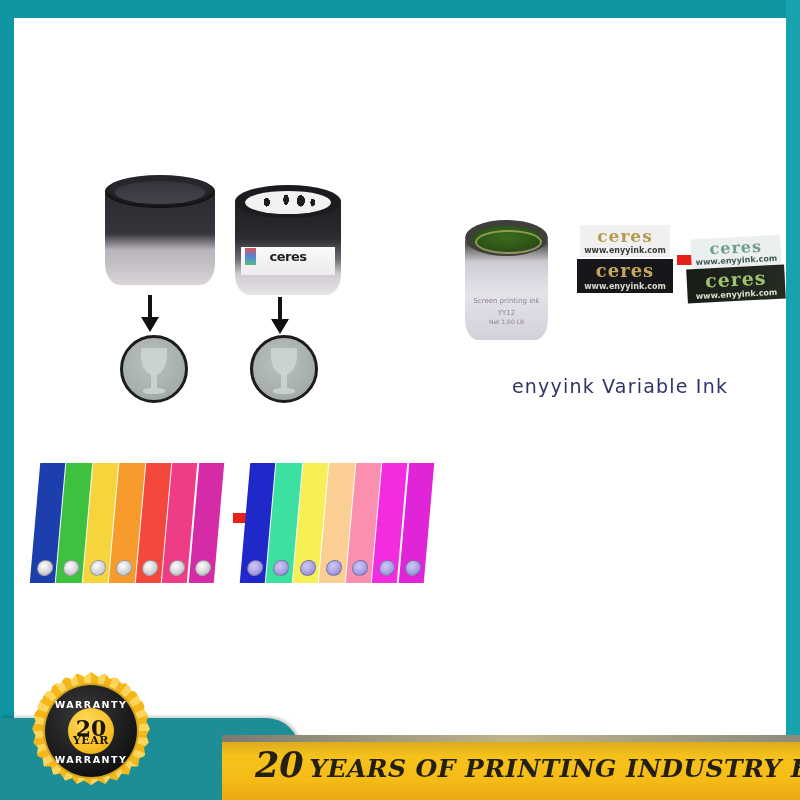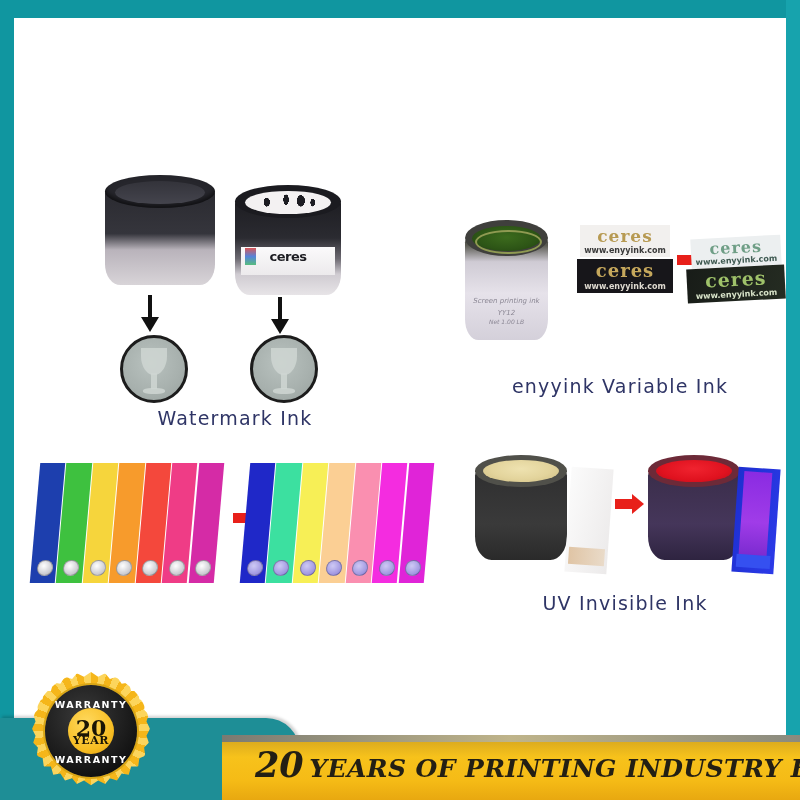--- a/index.html
+++ b/index.html
@@ -221,26 +221,25 @@
       <div class="glass"></div>
         <div class="stem"></div>
         <div class="foot"></div>
     </div>
     <div class="wm-disc" style="left:155px;top:160px;width:62px;height:62px;">
       <div class="glass"></div>
         <div class="stem"></div>
         <div class="foot"></div>
     </div>
 
-    <div class="caption" style="top:232px;">Watermark Ink</div>
   </div>
 
   <div class="cell" style="left:455px;top:215px;width:330px;height:190px;">
 
-    <div class="can can-ovi" style="left:10px;top:5px;width:83px;height:120px;font-style:italic;">
+    <div class="can can-ovi" style="left:10px;top:5px;width:83px;height:120px;">
       <div class="body"></div>
       <div class="rim"></div>
       <div class="inner"></div>
       <div class="ring"></div>
       <div class="ovi-txt" style="top:64%;">Screen printing ink</div>
       <div class="ovi-txt" style="top:74%;">YY12</div>
       <div class="ovi-txt" style="top:82%;font-size:6px;">Net 1.00 LB</div>
     </div>
 
     <div class="ceres-card card-white" style="left:125px;top:10px;width:90px;height:32px;">
@@ -323,52 +322,20 @@
         <div class="strip uv" style="left: 71.4286%; width: 13.6857%; background: rgb(244, 44, 224);">
           <div class="dot"></div>
         </div>
         <div class="strip uv" style="left: 85.7143%; width: 13.6857%; background: rgb(224, 36, 216);">
           <div class="dot"></div>
         </div>
       </div>
 
   </div>
 
-  <div class="cell" style="left:465px;top:450px;width:320px;height:175px;">
-
-    <div class="can can-uvn" style="left:10px;top:5px;width:92px;height:105px;">
-      <div class="body"></div>
-      <div class="rim"></div>
-      <div class="inner"></div>
-    </div>
-
-    <div class="uv-card uv-card-n" style="left:103px;top:18px;width:42px;height:105px;
-         transform:rotate(4deg);">
-      <div class="mark"></div>
-    </div>
-
-    <div class="arrow-red" style="left:150px;top:44px;width:30px;height:20px;">
-      <div class="shaft" style="width:18px;"></div>
-      <div class="head" style="left:17px;"></div>
-    </div>
-
-    <div class="can can-uvr" style="left:183px;top:5px;width:92px;height:105px;">
-      <div class="body"></div>
-      <div class="rim"></div>
-      <div class="inner"></div>
-    </div>
-
-    <div class="uv-card uv-card-u" style="left:270px;top:18px;width:42px;height:105px;
-         transform:rotate(4deg);">
-      <div class="glow"></div>
-      <div class="mark"></div>
-    </div>
-
-    <div class="caption" style="top:142px;">UV Invisible Ink</div>
-  </div>
 
   <div class="banner-teal"></div>
   <div class="banner-gold">
     <div class="hl"></div>
   </div>
   <div class="banner-text">
     <span class="big">20</span>
     <span class="rest">YEARS OF PRINTING INDUSTRY EXPERIENCE</span>
   </div>
 

